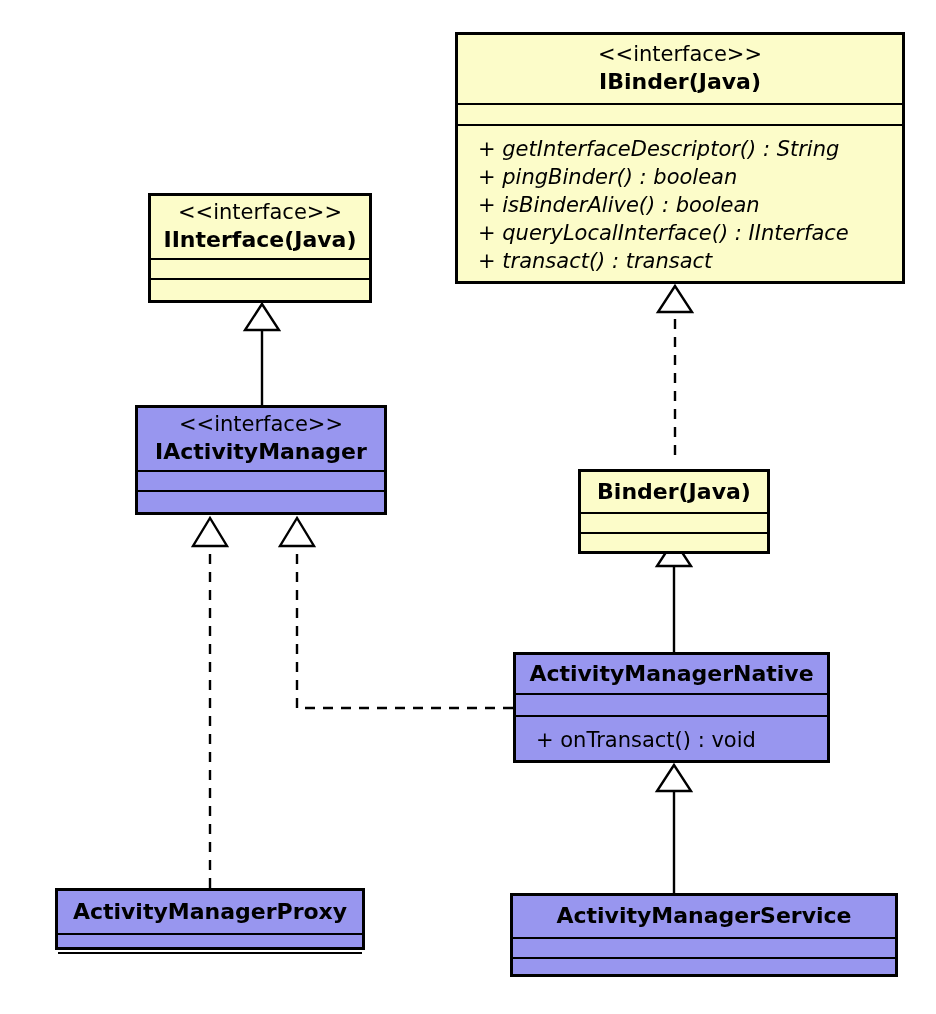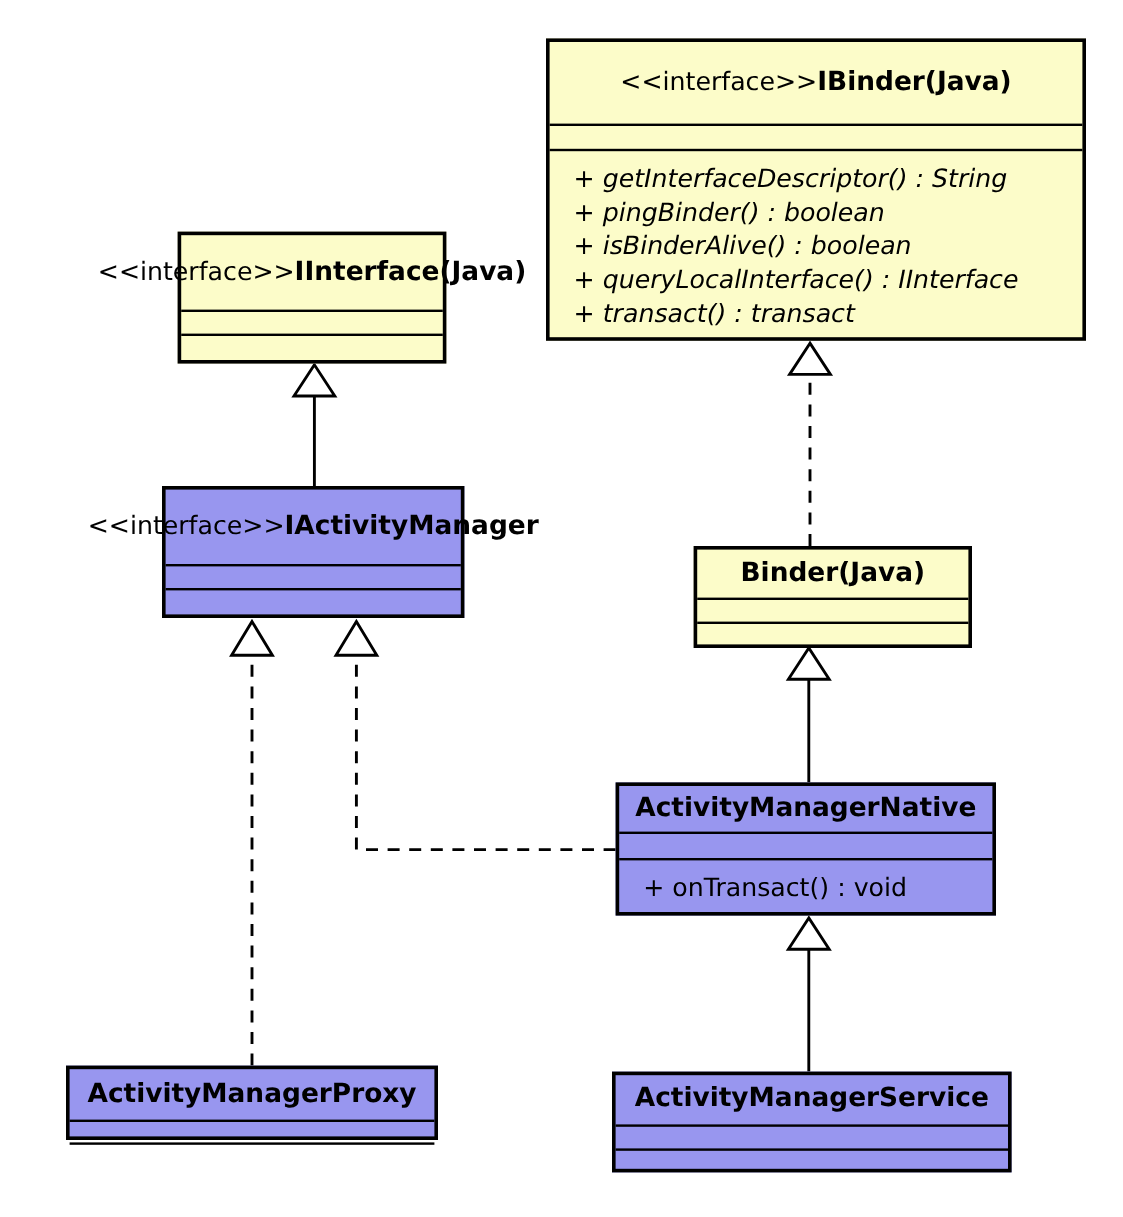--- a/index.html
+++ b/index.html
@@ -15,21 +15,21 @@
   .uml-class{
     position:absolute;box-sizing:border-box;
     border:3px solid var(--line,#000);
     display:flex;flex-direction:column;
     color:#000;
   }
   .fill-yellow{background:var(--interface-fill,#fcfcc9);}
   .fill-purple{background:var(--class-fill,#9896ef);}
 
   .c-title{
-    display:flex;flex-direction:row;justify-content:center;align-items:center;
+    display:flex;flex-direction:column;justify-content:center;align-items:center;
     text-align:left;line-height:1.3;
   }
   .stereotype{font-size:21px;}
   .cls-name{font-size:22px;font-weight:bold;}
   .c-attrs{border-top:2px solid var(--line,#000);}
   .c-methods{
     border-top:2px solid var(--line,#000);
     font-size:21px;padding:9px 0 12px 20px;flex:1;
   }
   .c-methods .method{line-height:28px;white-space:nowrap;}
@@ -87,21 +87,21 @@
 
   <div class="uml-class fill-purple" style="left:135px;top:405px;width:252px;height:110px;">
     <div class="c-title" style="flex:0 0 62px;">
       <div class="stereotype">&lt;&lt;interface&gt;&gt;</div>
       <div class="cls-name">IActivityManager</div>
     </div>
     <div class="c-attrs" style="flex:0 0 18px;"></div>
     <div class="c-methods" style="padding:0;"></div>
   </div>
 
-  <div class="uml-class fill-yellow" style="left:578px;top:455px;width:232px;height:85px;">
+  <div class="uml-class fill-yellow" style="left:578px;top:469px;width:192px;height:85px;">
     <div class="c-title" style="flex:0 0 40px;">
       <div class="cls-name">Binder(Java)</div>
     </div>
     <div class="c-attrs" style="flex:0 0 18px;"></div>
     <div class="c-methods" style="padding:0;"></div>
   </div>
 
   <div class="uml-class fill-purple" style="left:513px;top:652px;width:317px;height:111px;">
     <div class="c-title" style="flex:0 0 38px;">
       <div class="cls-name">ActivityManagerNative</div>
@@ -113,21 +113,21 @@
   </div>
 
   <div class="uml-class fill-purple" style="left:55px;top:888px;width:310px;height:62px;">
     <div class="c-title" style="flex:0 0 42px;">
       <div class="cls-name">ActivityManagerProxy</div>
     </div>
     <div class="c-attrs" style="flex:0 0 17px;"></div>
     <div class="c-methods" style="padding:0;"></div>
   </div>
 
-  <div class="uml-class fill-purple" style="left:510px;top:893px;width:333px;height:84px;">
+  <div class="uml-class fill-purple" style="left:510px;top:893px;width:388px;height:84px;">
     <div class="c-title" style="flex:0 0 41px;">
       <div class="cls-name">ActivityManagerService</div>
     </div>
     <div class="c-attrs" style="flex:0 0 18px;"></div>
     <div class="c-methods" style="padding:0;"></div>
   </div>
 
 </div>
 
 </body></html>

